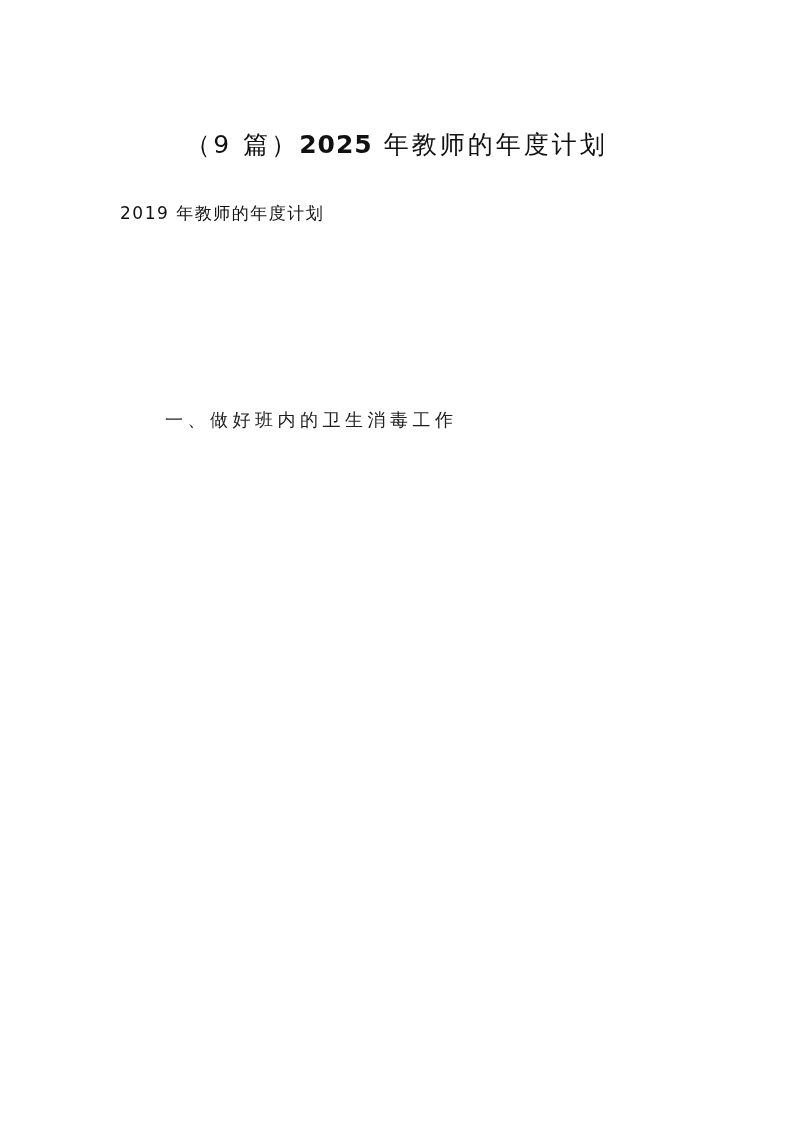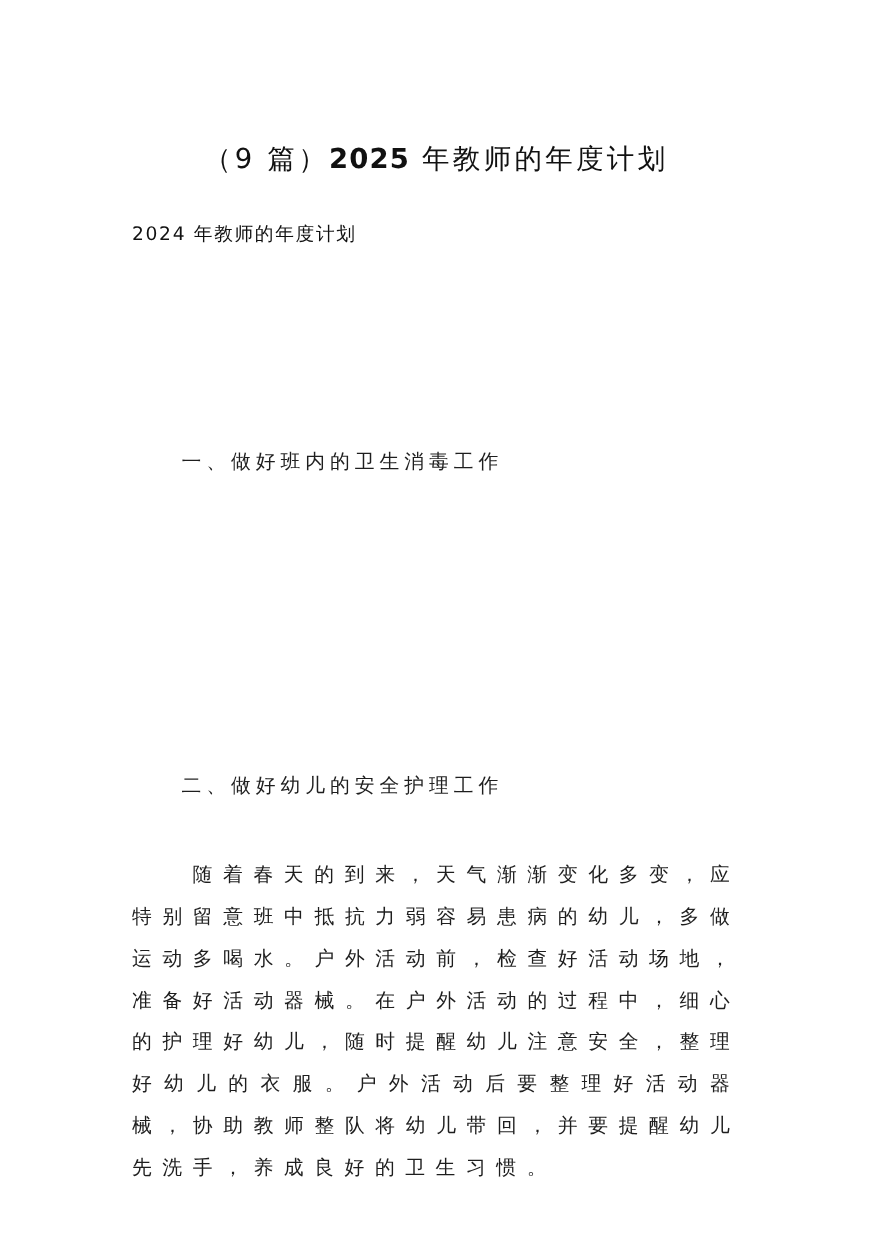--- a/index.html
+++ b/index.html
@@ -68,25 +68,21 @@
   </style>
 </head>
 <body>
 
 <div class="page">
 
   <div class="title">
     <span class="light">（9 篇）</span><span>2025</span><span class="light"> 年教师的年度计划</span>
   </div>
 
-  <div class="subtitle">2024 年教师的年度计划</div>
+  <div class="subtitle">2019 年教师的年度计划</div>
 
 
   <div class="heading" style="top: 408px;">一、做好班内的卫生消毒工作</div>
 
 
-  <div class="heading" style="top: 703px;">二、做好幼儿的安全护理工作</div>
 
-  <div class="para" style="top: 777px;">
-    <span class="indent"></span><span>随着春天的到来，天气渐渐变化多变，应特别留意班中抵抗力弱容易患病的幼儿，多做运动多喝水。户外活动前，检查好活动场地，准备好活动器械。在户外活动的过程中，细心的护理好幼儿，随时提醒幼儿注意安全，整理好幼儿的衣服。户外活动后要整理好活动器械，协助教师整队将幼儿带回，并要提醒幼儿先洗手，养成良好的卫生习惯。</span>
-  </div>
 
 </div>
 
 </body></html>

